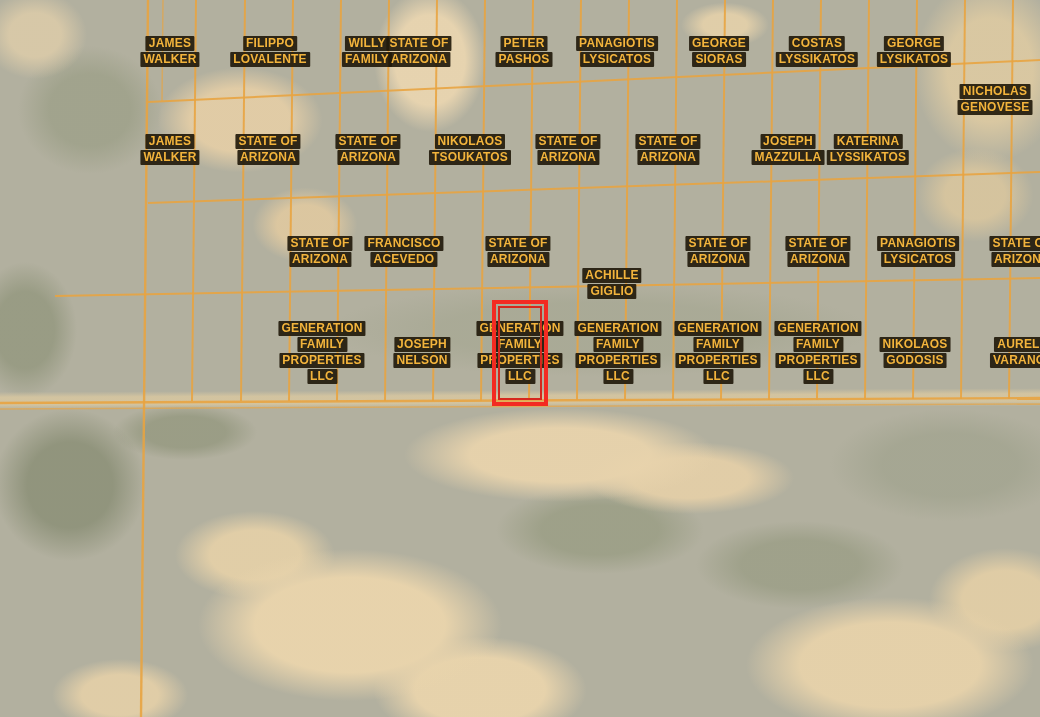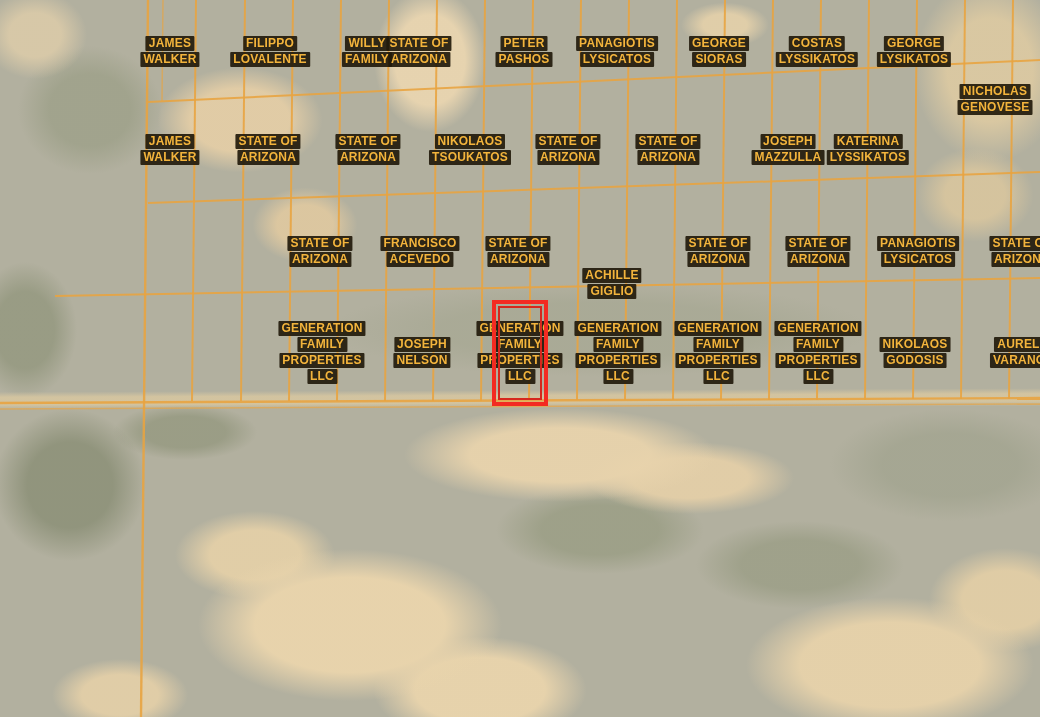--- a/index.html
+++ b/index.html
@@ -186,21 +186,21 @@
         <div class="pl-line">MAZZULLA</div>
       </div>
       <div class="parcel-label" style="left: 868px; top: 149px;">
         <div class="pl-line">KATERINA</div>
         <div class="pl-line">LYSSIKATOS</div>
       </div>
       <div class="parcel-label" style="left: 320px; top: 251px;">
         <div class="pl-line">STATE OF</div>
         <div class="pl-line">ARIZONA</div>
       </div>
-      <div class="parcel-label" style="left: 420px; top: 251px;">
+      <div class="parcel-label" style="left: 404px; top: 251px;">
         <div class="pl-line">FRANCISCO</div>
         <div class="pl-line">ACEVEDO</div>
       </div>
       <div class="parcel-label" style="left: 518px; top: 251px;">
         <div class="pl-line">STATE OF</div>
         <div class="pl-line">ARIZONA</div>
       </div>
       <div class="parcel-label" style="left: 612px; top: 251px; margin-top: 32px;">
         <div class="pl-line">ACHILLE</div>
         <div class="pl-line">GIGLIO</div>

